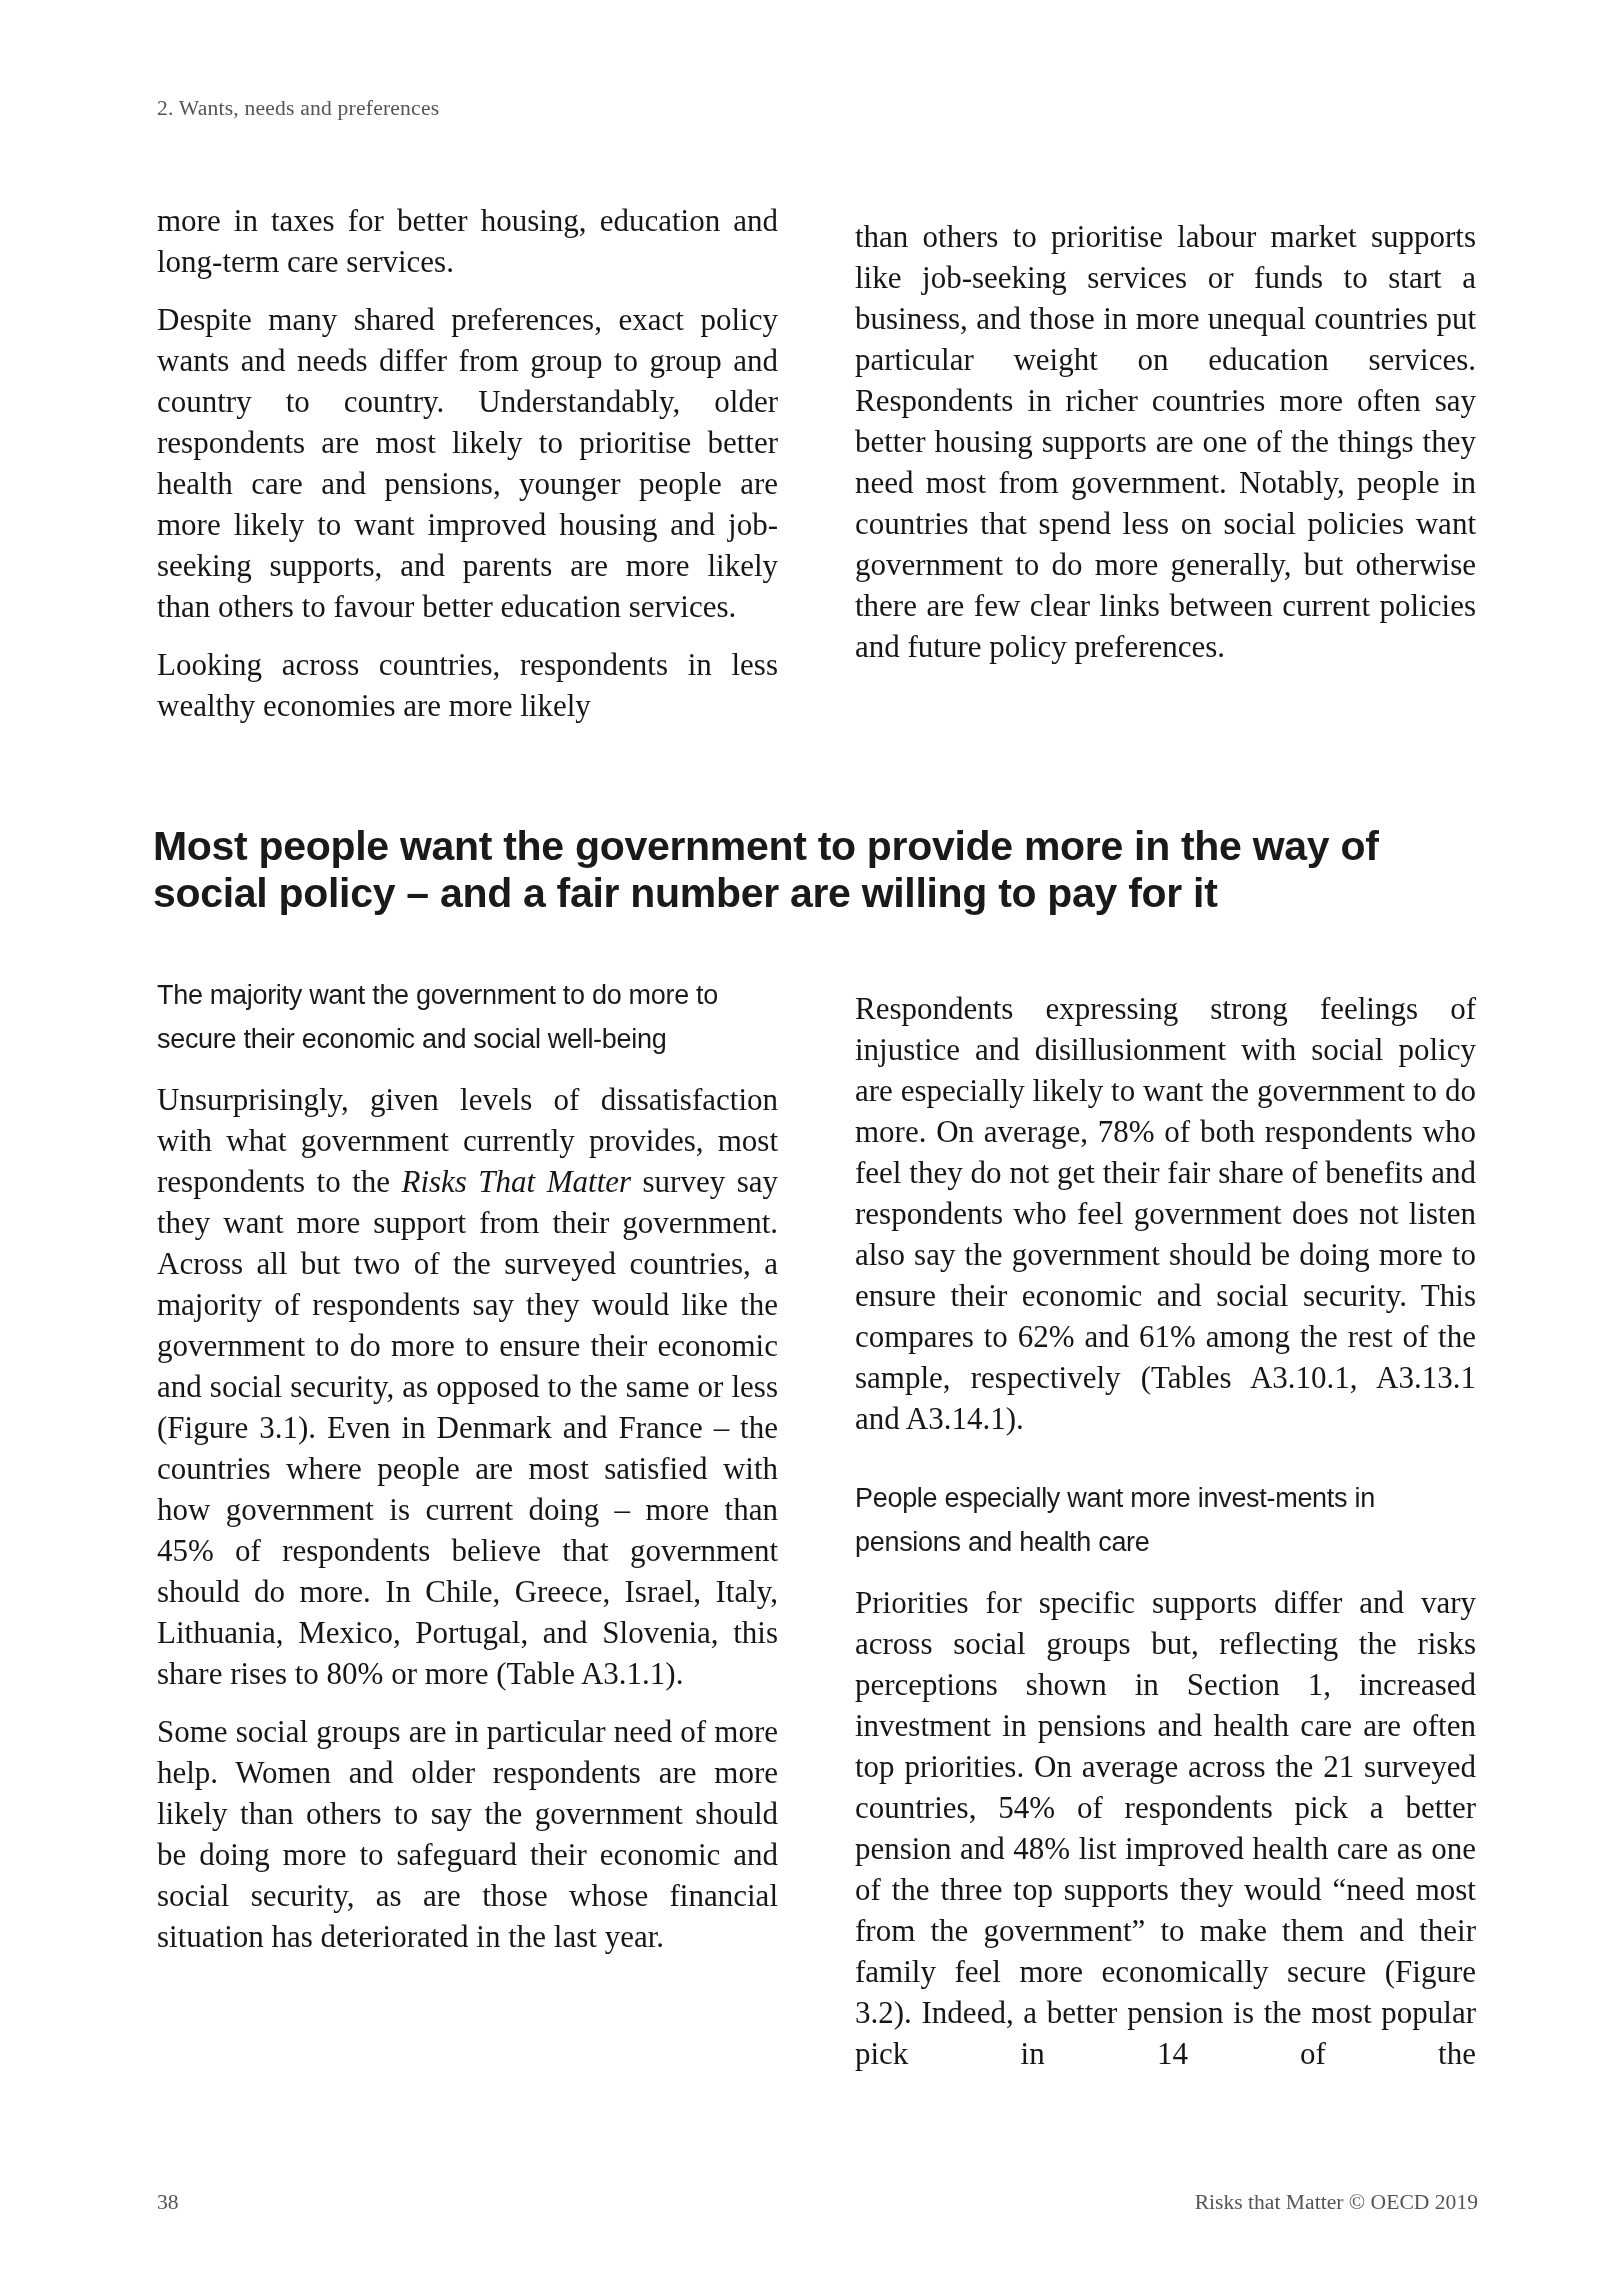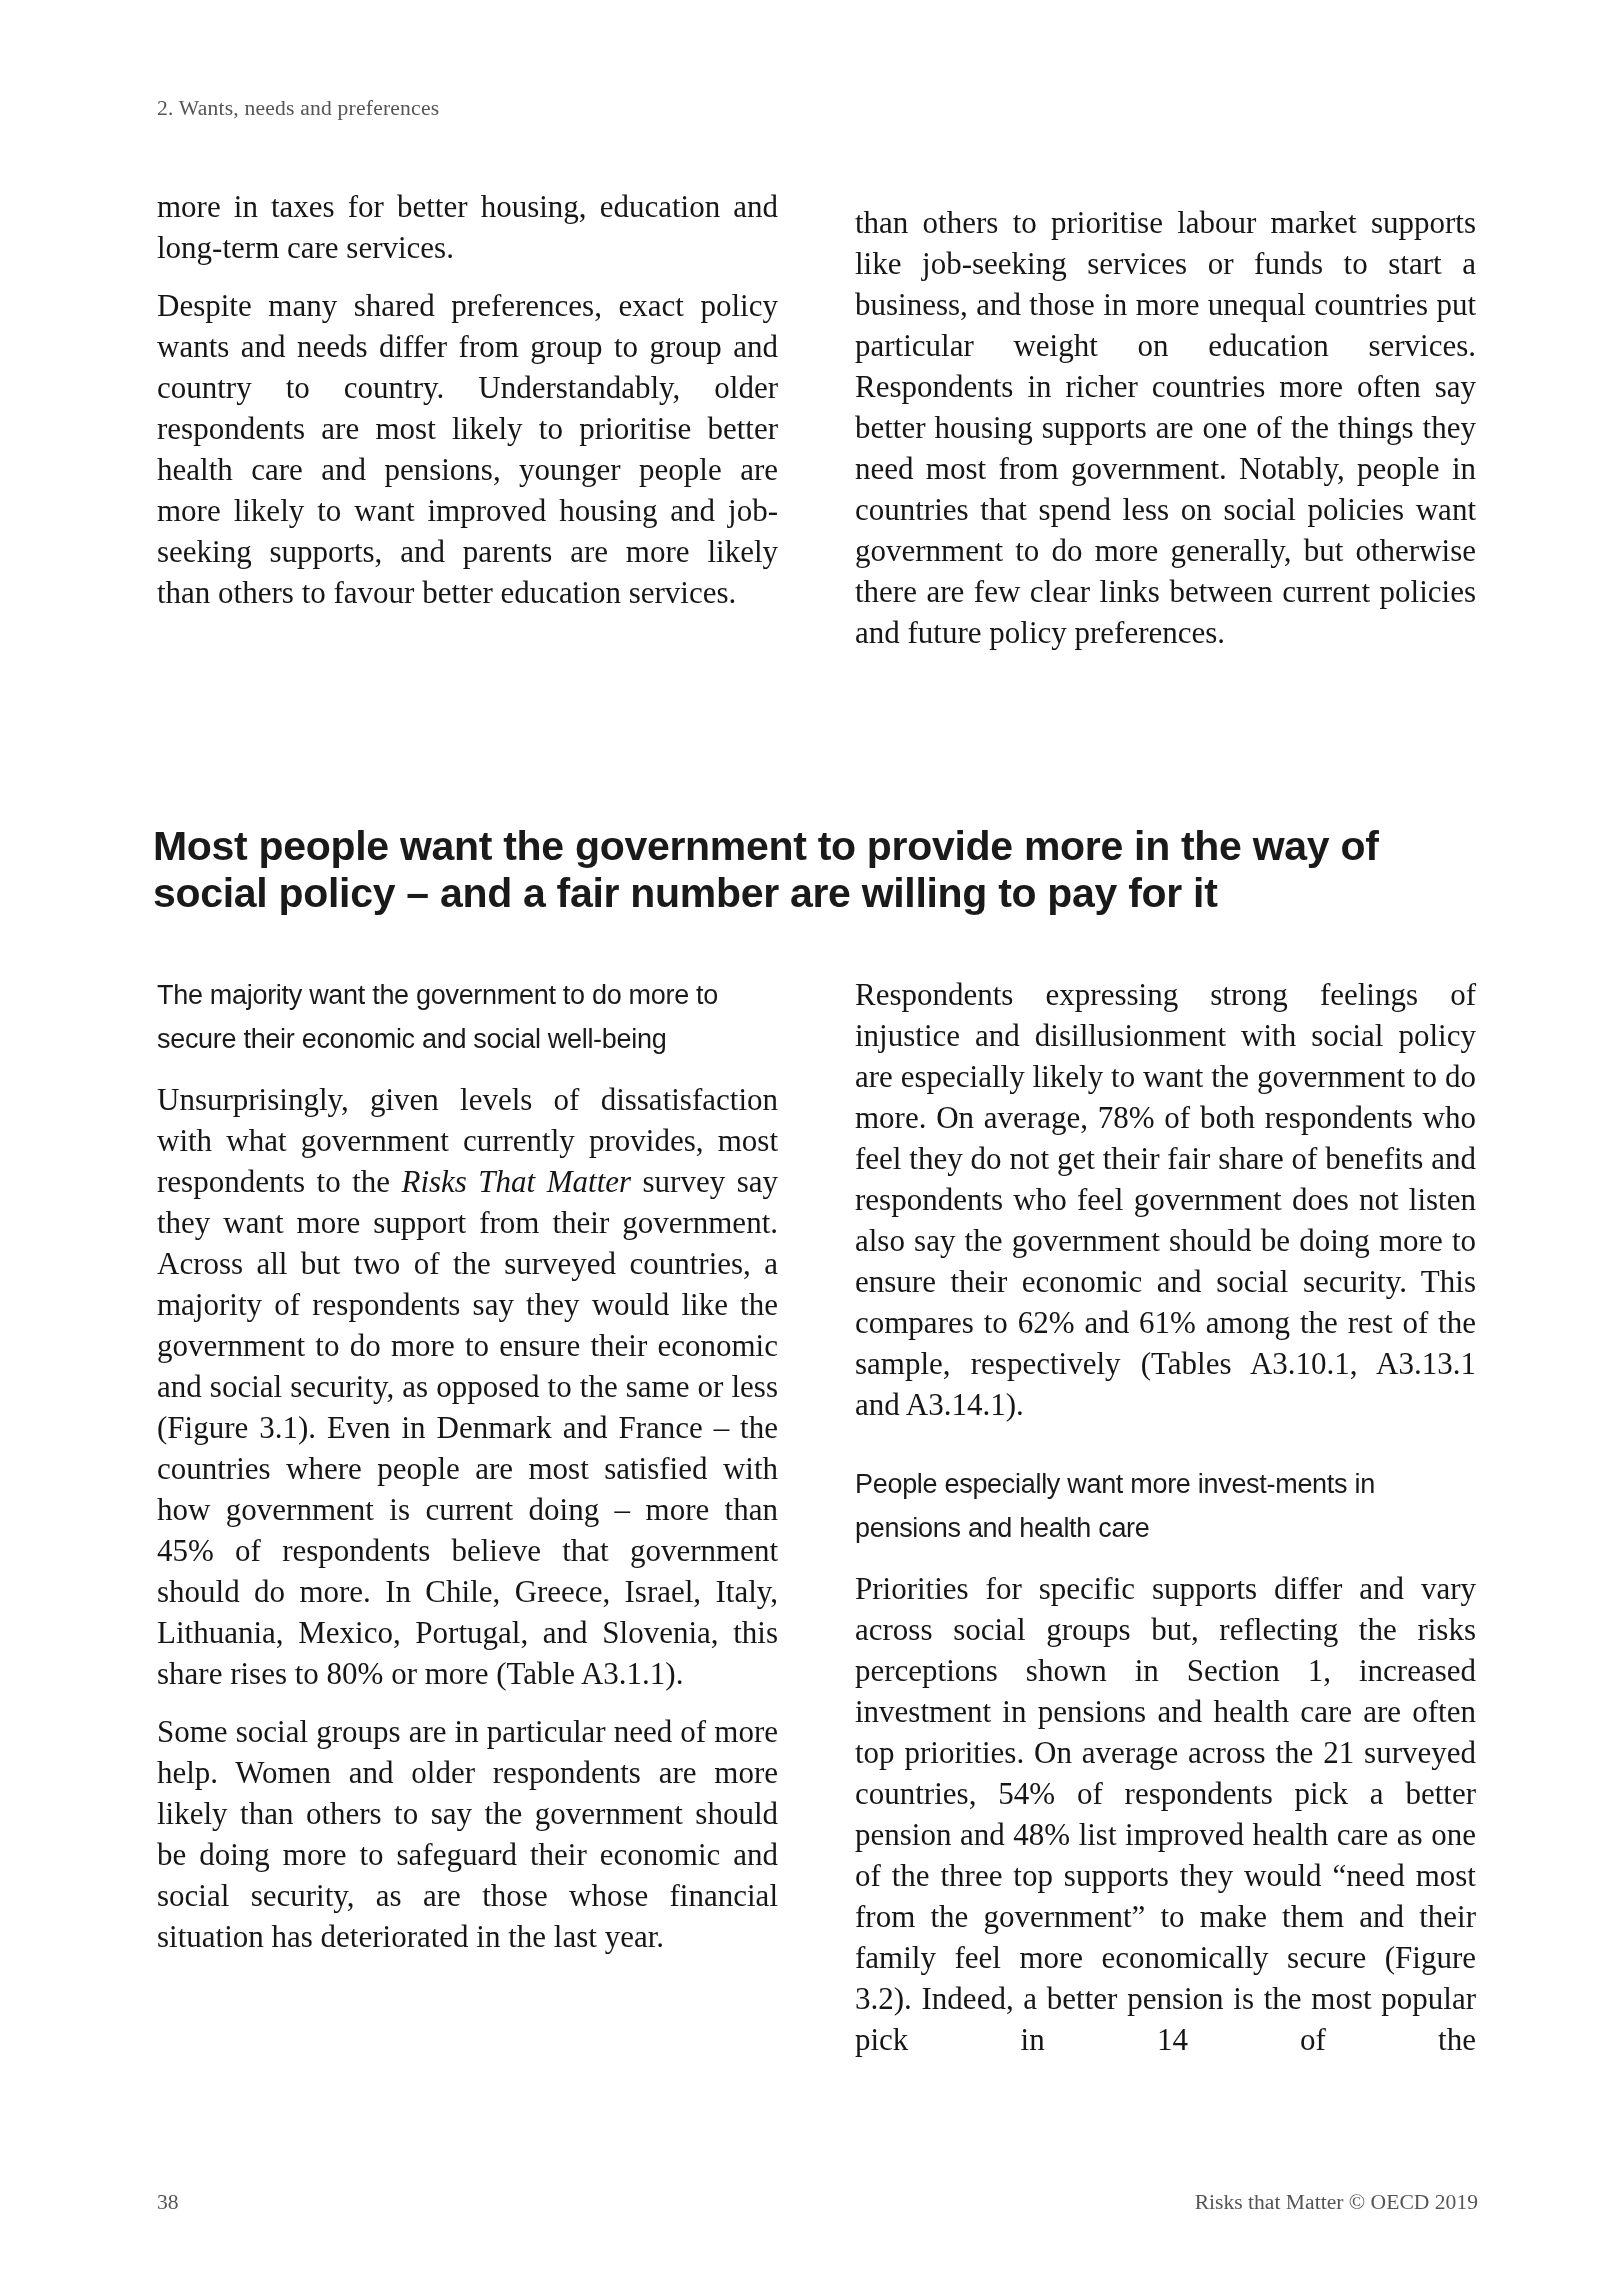--- a/index.html
+++ b/index.html
@@ -1,33 +1,34 @@
 <!DOCTYPE html>
 <html style="font-size:10.5px"><head>
 <meta charset="utf-8">
 <style>
   html, body { margin:0; padding:0; background:#ffffff; }
   body { width:1623px; height:2295px; position:relative; overflow:hidden; color:#1a1a1a; }
   .running-head { position:absolute; left:157px; top:96px; font-size:21.6px; color:#555555; font-family:"Liberation Serif", serif; letter-spacing:0.2px; }
   .col { position:absolute; width:621px; }
-  .col p { margin:0 0 17px 0; font-family:"Liberation Serif", serif; font-size:31px; line-height:41px; text-align:justify; color:#161616; }
+  .col p { margin:14px 0 17px 0; font-family:"Liberation Serif", serif; font-size:31px; line-height:41px; text-align:justify; color:#161616; }
   .col p:last-child { margin-bottom:0; }
   .main-heading { position:absolute; left:153px; top:823px; width:1335px; margin:0; font-family:"Liberation Sans", sans-serif; font-weight:bold; font-size:41px; line-height:47px; color:#1a1a1a; letter-spacing:-0.3px; }
   .sub-heading { margin:0 0 18.3px 0; font-family:"Liberation Sans", sans-serif; font-weight:normal; font-size:27px; line-height:44px; color:#1a1a1a; letter-spacing:-0.3px; }
   .footer { position:absolute; top:2190px; font-family:"Liberation Serif", serif; font-size:21.6px; color:#555555; }
   em { font-style:italic; }
 </style>
 </head>
 <body>
 
 <div class="running-head">2. Wants, needs and preferences</div>
 
 <div class="col" style="left:157px; top:186px;">
   <p>more in taxes for better housing, education and long-term care services.</p>
   <p>Despite many shared preferences, exact policy wants and needs differ from group to group and country to country. Understandably, older respondents are most likely to prioritise better health care and pensions, younger people are more likely to want improved housing and job-seeking supports, and parents are more likely than others to favour better education services.</p>
+  <p>Looking across countries, respondents in less wealthy economies are more likely</p>
 </div>
 
 <div class="col" style="left:855px; top:202px;">
   <p>than others to prioritise labour market supports like job-seeking services or funds to start a business, and those in more unequal countries put particular weight on education services. Respondents in richer countries more often say better housing supports are one of the things they need most from government. Notably, people in countries that spend less on social policies want government to do more generally, but otherwise there are few clear links between current policies and future policy preferences.</p>
 </div>
 
 <h1 class="main-heading">Most people want the government to provide more in the way of social policy – and a fair number are willing to pay for it</h1>
 
 <div class="col" style="left:157px; top:973px;">
   <h2 class="sub-heading">The majority want the government to do more to secure their economic and social well-being</h2>

